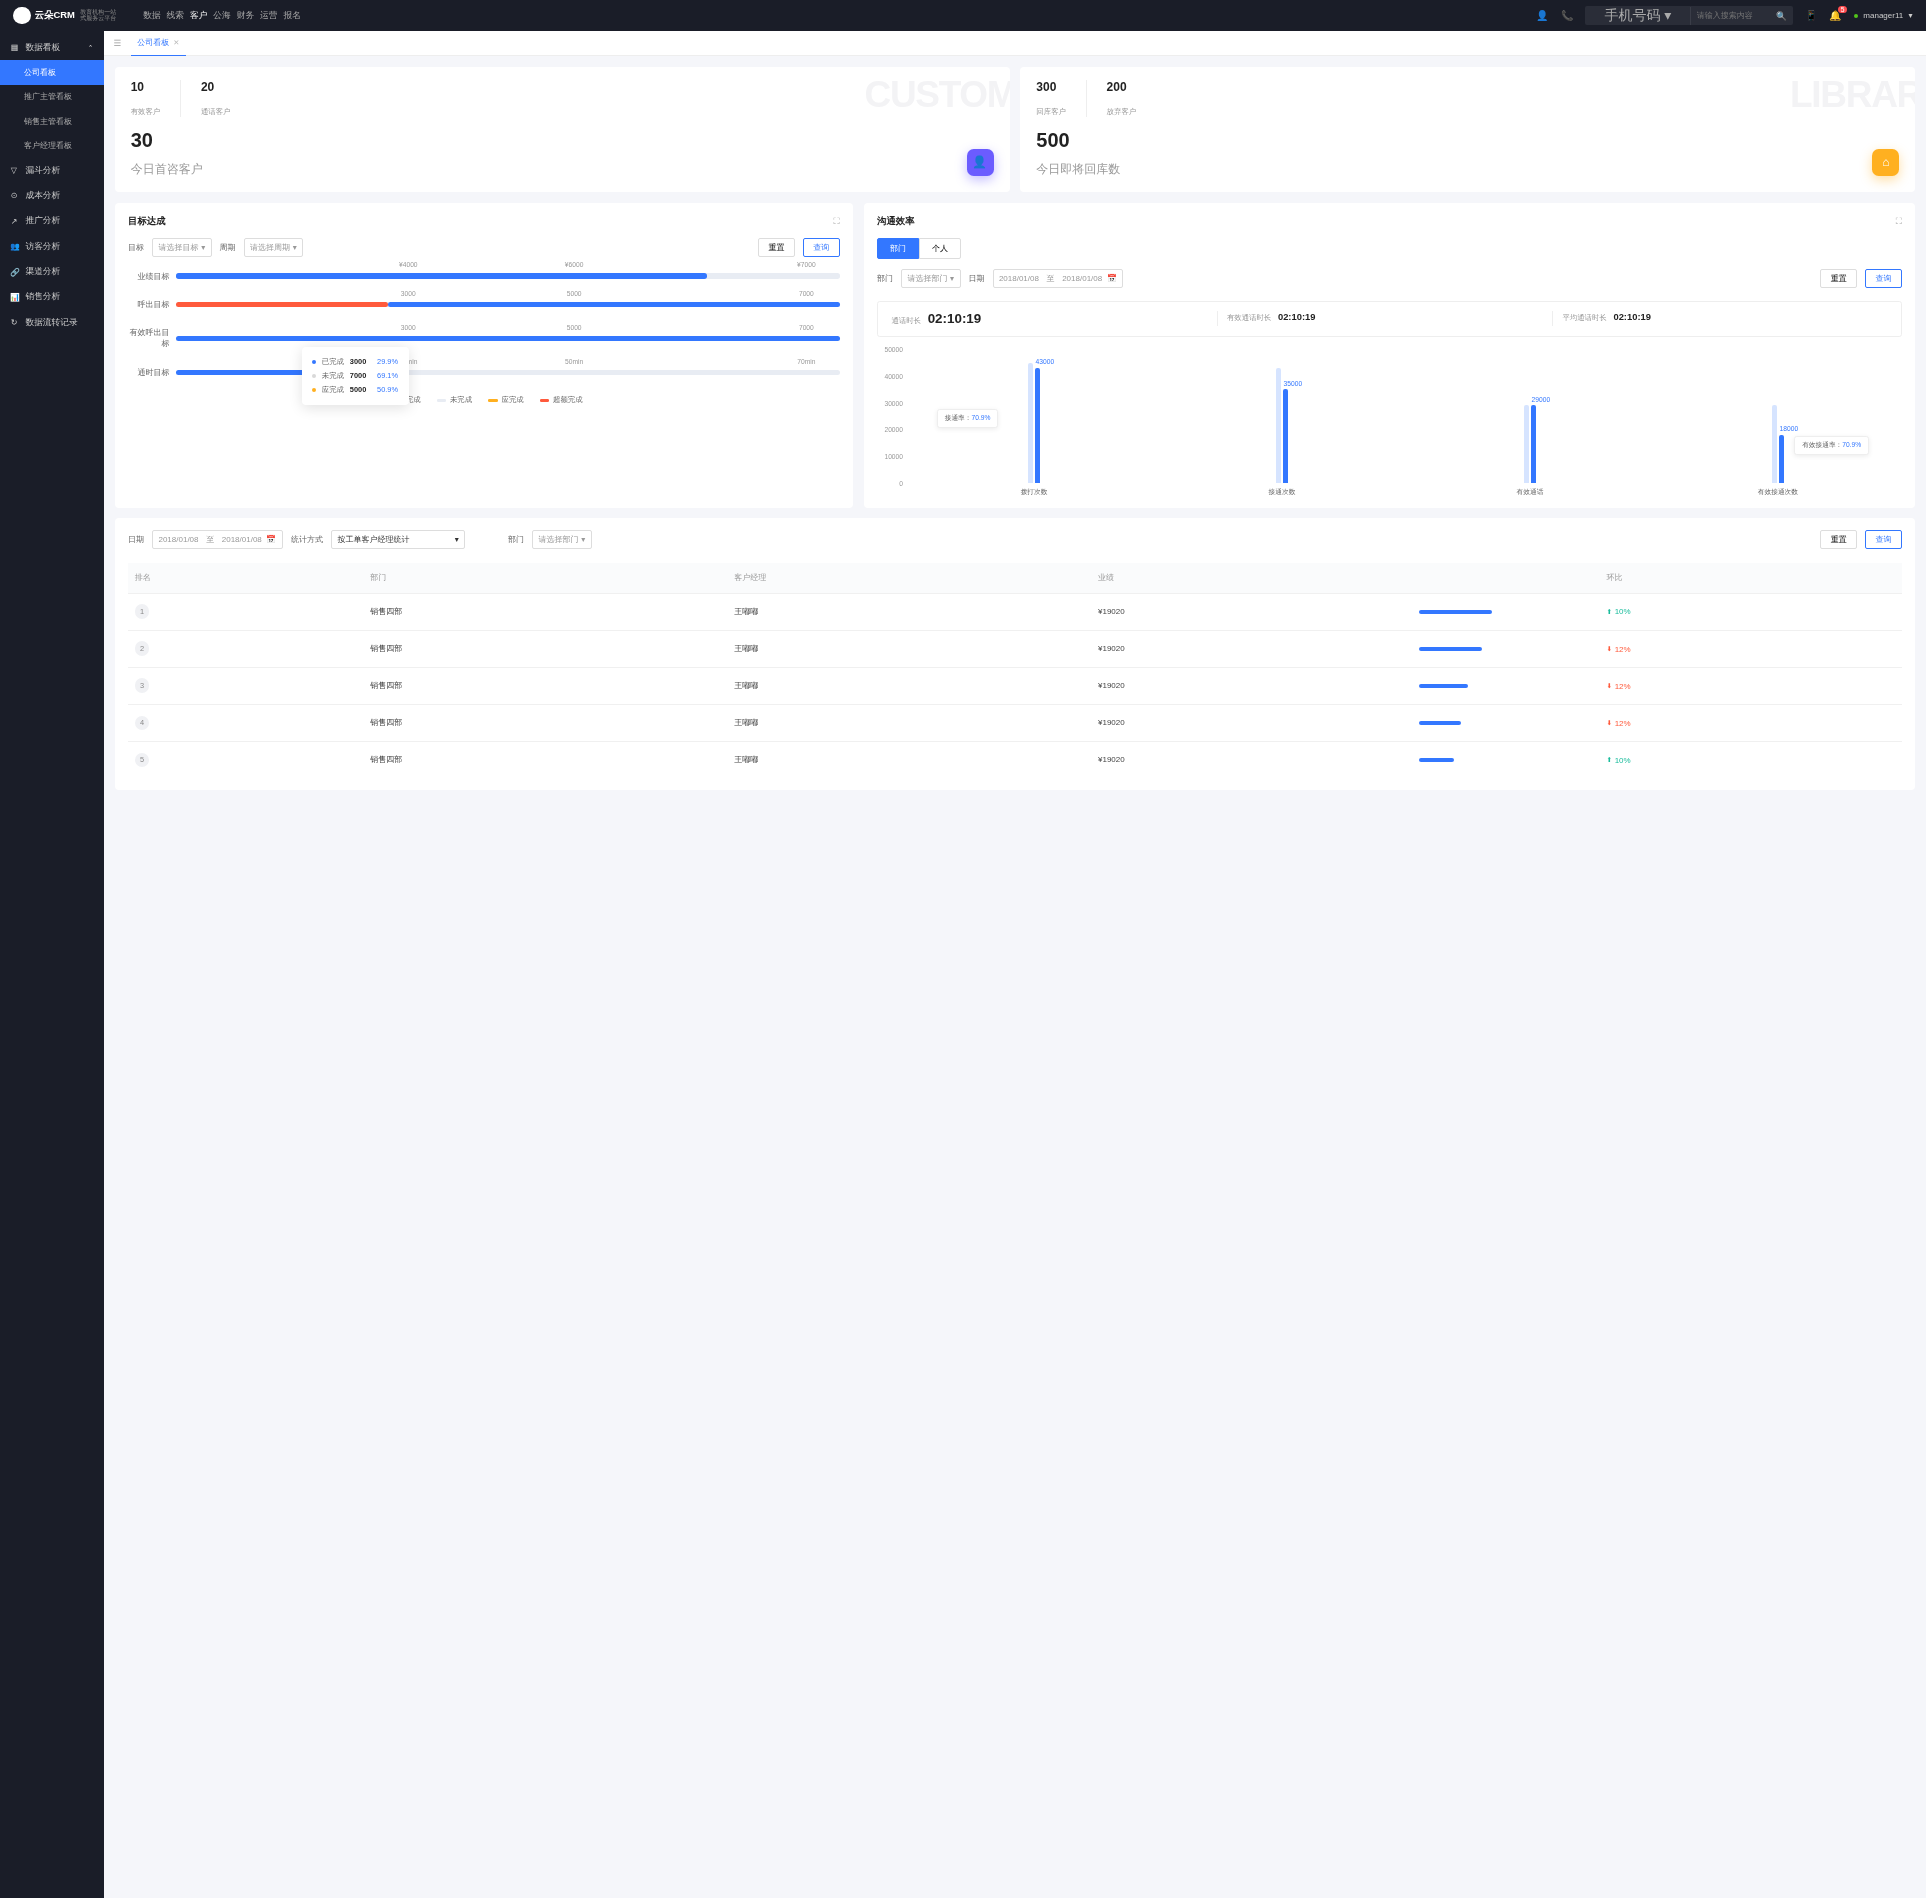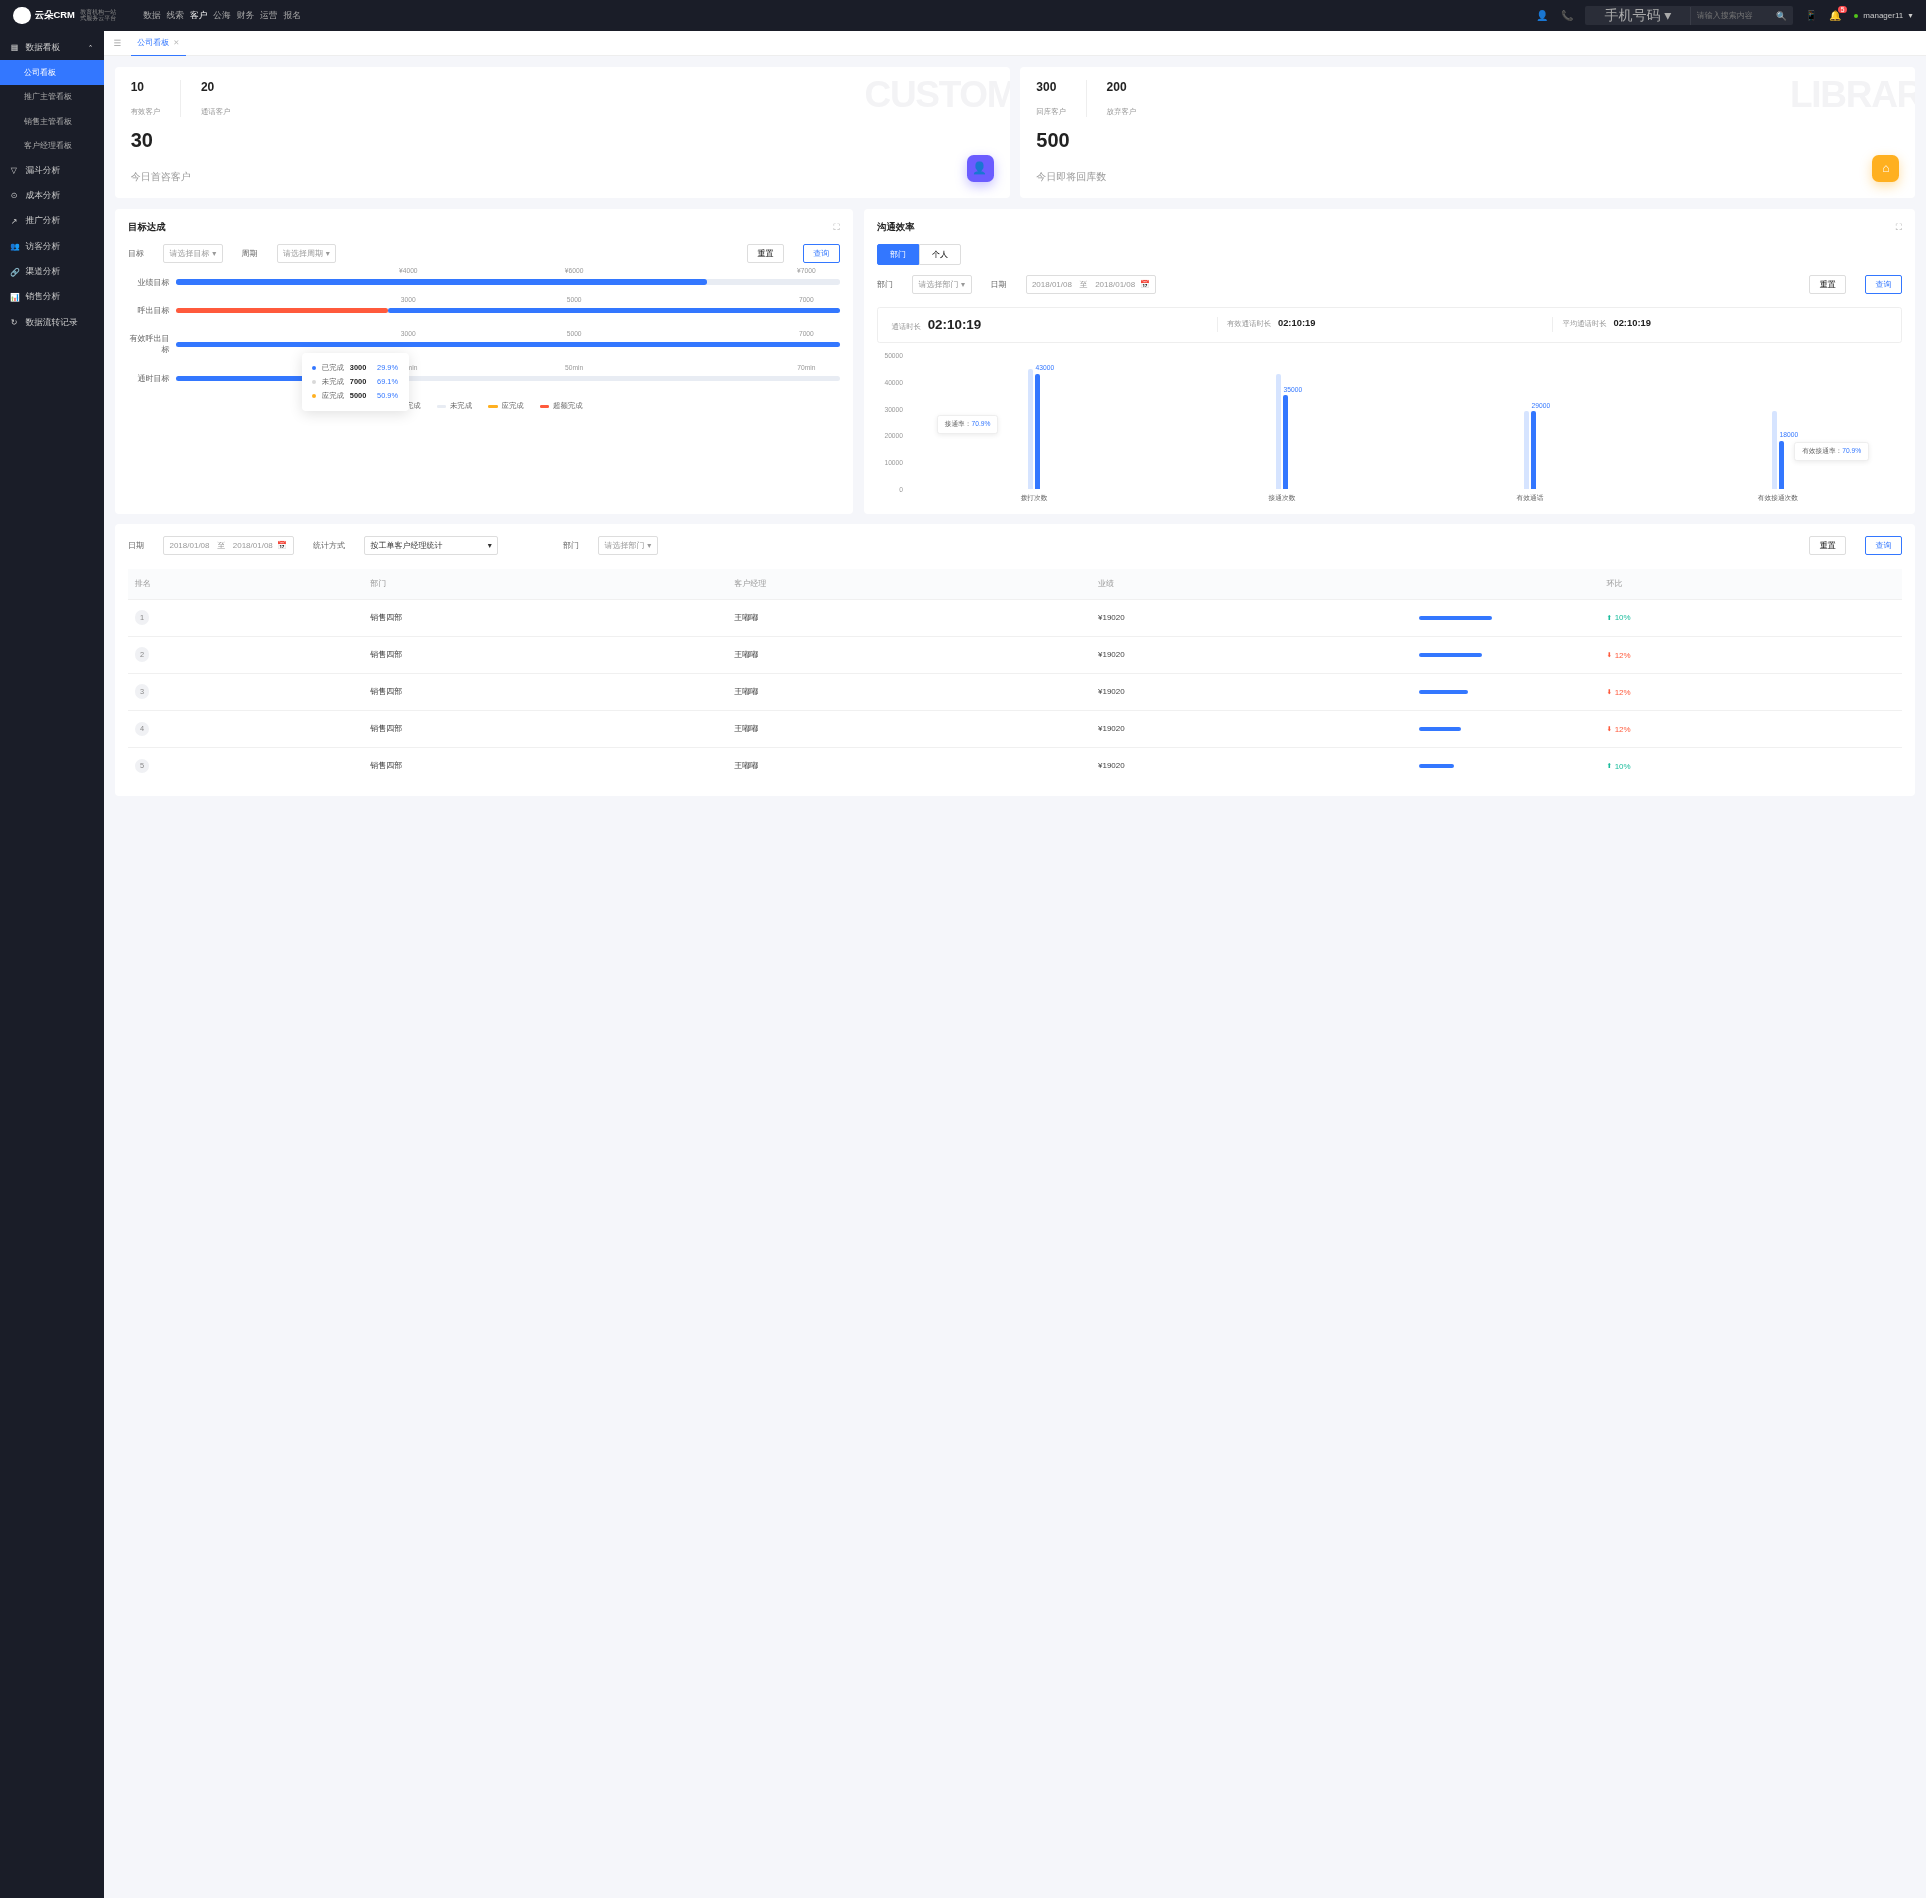--- a/index.html
+++ b/index.html
@@ -46,36 +46,36 @@
 
 
 .stats{display:flex;gap:10.7px}
 .stat-card{flex:1;background:#fff;border-radius:4px;padding:13.4px 16px;position:relative;overflow:hidden}
 .stat-top{display:flex;gap:20px;margin-bottom:12px}
 .stat-pair{}
 .stat-num{font-size:12px;font-weight:600;color:#222}
 .stat-label{font-size:7.4px;color:#999;margin-top:13px}
 .stat-div{width:0.7px;background:#eee}
 .stat-big{font-size:20px;font-weight:700;color:#222}
-.stat-big-label{font-size:10px;color:#999;margin-top:18px}
+.stat-big-label{font-size:12px;color:#999;margin-top:9px}
 .stat-icon{position:absolute;right:16px;bottom:16px;width:27px;height:27px;border-radius:6.7px;display:flex;align-items:center;justify-content:center;color:#fff;font-size:12px}
 .ic-purple{background:#6b5cff;box-shadow:0 4px 12px rgba(107,92,255,.4)}
 .ic-red{background:#ff5a3c;box-shadow:0 4px 12px rgba(255,90,60,.4)}
 .ic-yellow{background:#ffb020;box-shadow:0 4px 12px rgba(255,176,32,.4)}
 .ghost-text{position:absolute;right:-6.7px;top:6.7px;font-size:37px;font-weight:800;color:#f3f3f5;letter-spacing:-1.3px;pointer-events:none}
 
 
 .row{display:flex;gap:10.7px}
 .panel{background:#fff;border-radius:4px;padding:12px 13.4px}
 .panel-lg{flex:1}
 .panel-head{display:flex;align-items:center;margin-bottom:10.7px}
 .panel-title{font-size:9.4px;font-weight:600;color:#222}
 .expand{margin-left:auto;color:#aaa;cursor:pointer;font-size:8.7px}
 
-.filters{display:flex;align-items:center;gap:19px;flex-wrap:wrap;margin-bottom:13.4px}
+.filters{display:flex;align-items:center;gap:8px;flex-wrap:wrap;margin-bottom:13.4px}
 .flabel{font-size:8px;color:#666}
 .fselect,.fdate{border:0.7px solid #ddd;border-radius:2px;height:19px;padding:0 5.4px;font-size:8px;color:#999;background:#fff;display:inline-flex;align-items:center;gap:2.7px}
 .fbtn{border:0.7px solid #ddd;background:#fff;height:19px;padding:0 9.4px;border-radius:2px;font-size:8px;cursor:pointer}
 .fbtn-primary{border-color:#3377ff;color:#3377ff}
 
 
 .bullets{}
 .bullet{display:flex;align-items:center;margin-bottom:17.4px}
 .bullet-label{width:48px;text-align:right;font-size:8px;color:#666;padding-right:6.7px}
 .bullet-track{flex:1;position:relative;height:5.4px}

